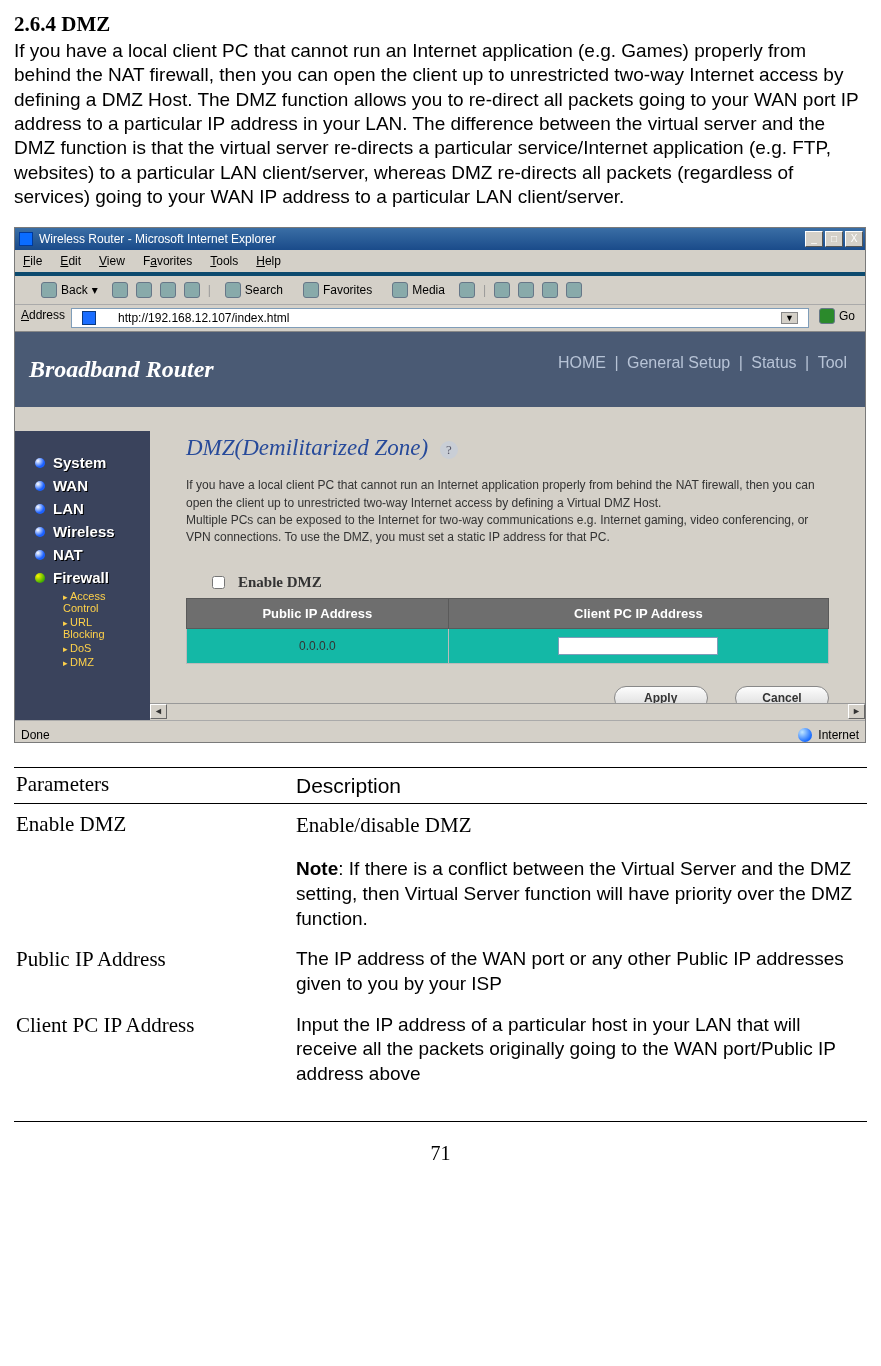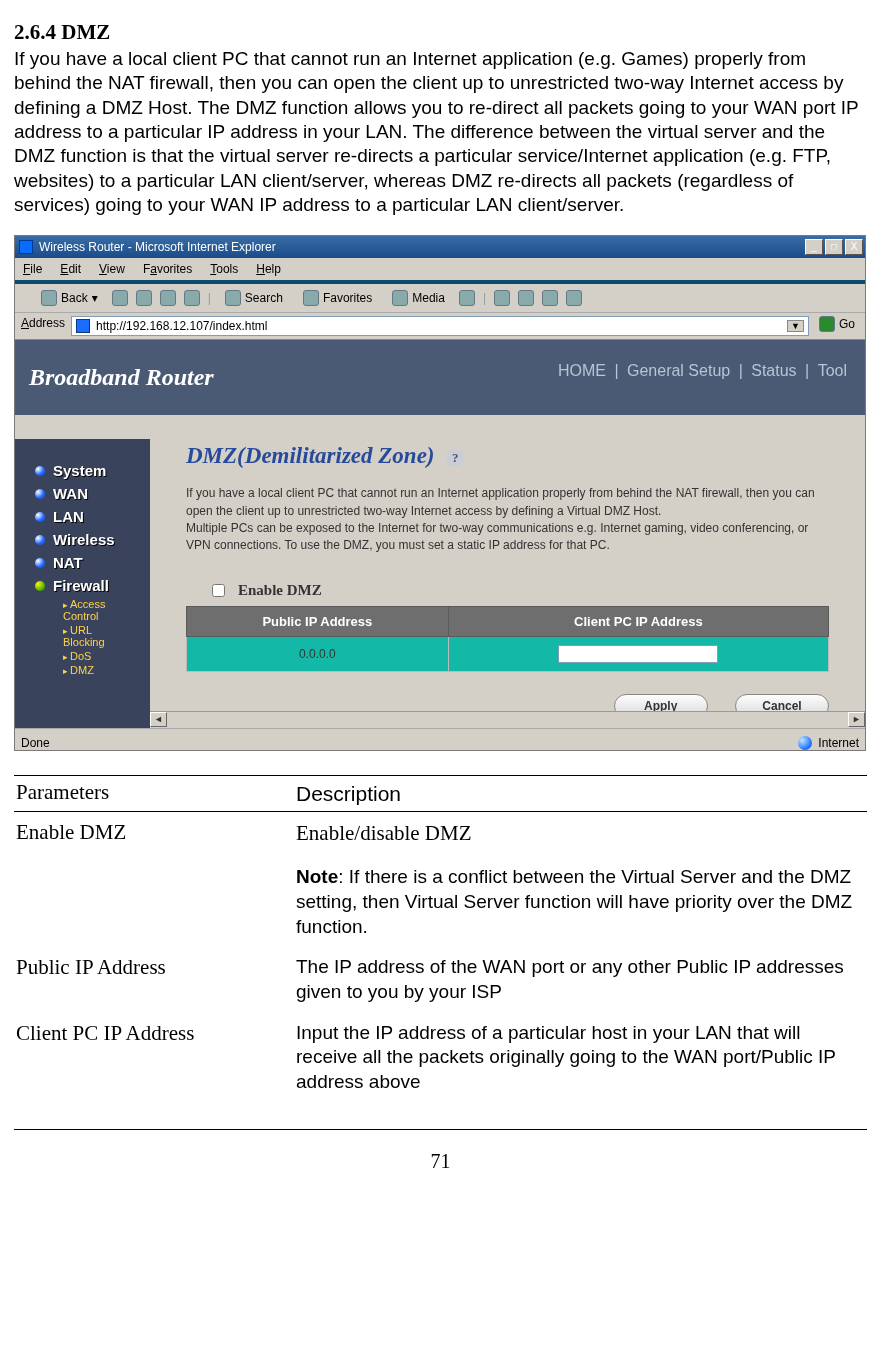--- a/index.html
+++ b/index.html
@@ -11,21 +11,21 @@
     color: #000;
     background: #fff;
     width: 881px;
   }
   .page {
     padding: 8px 14px 30px 14px;
   }
   .sec-title {
     font-weight: bold;
     font-size: 21px;
-    margin: 12px 0 2px 0;
+    margin: 4px 0 2px 0;
   }
   .intro {
     font-family: Arial, Helvetica, sans-serif;
     font-size: 19px;
     line-height: 1.28;
   }
   
   .ie-window {
     width: 852px;
     margin: 18px 0 24px 0;
@@ -45,21 +45,21 @@
   .titlebar .ie-logo { width:14px;height:14px;background:#0a6cff;border:1px solid #003a9b; }
   .win-btns { display:flex; gap:2px; }
   .win-btn { width:18px;height:16px;background:#d4d0c8;border:1px solid #fff;border-right-color:#555;border-bottom-color:#555;font-size:10px;line-height:14px;text-align:center; }
   .menubar { display:flex; gap:18px; padding:4px 8px; background:#d4d0c8; border-bottom:4px solid #0c4a6e; }
   .menubar span { cursor:default; }
   .menubar span u { text-decoration:underline; }
   .toolbar { display:flex; align-items:center; gap:8px; padding:4px 20px; border-bottom:1px solid #aaa; }
   .tb-btn { display:flex; align-items:center; gap:4px; padding:2px 6px; font-size:12px; }
   .tb-icon { width:16px;height:16px;background:#8aa;border:1px solid #678;border-radius:3px; }
   .addressbar { display:flex; align-items:flex-start; gap:6px; padding:3px 6px; border-bottom:1px solid #888; }
-  .addr-input-wrap { flex:1; display:flex; align-items:center; background:#fff; border:1px solid #7f9db9; height:20px; padding:0 4px; gap:6px; }
+  .addr-input-wrap { flex:1; display:flex; align-items:center; background:#fff; border:1px solid #7f9db9; height:20px; padding:0 10px; gap:22px; }
   .addr-input-wrap .favicon{ width:14px;height:14px;background:#1a6dff;border:1px solid #0a3a80; }
   .go-btn { display:flex; align-items:center; gap:4px; padding:0 4px; }
   .router-banner {
     background:#4a5a74;
     color:#fff;
     padding:24px 14px;
     display:flex; justify-content:space-between; align-items:flex-start;
     font-family: Georgia, 'Times New Roman', serif;
   }
   .brand {
@@ -90,21 +90,21 @@
     padding:28px 36px 10px 36px;
     color:#333;
     font-family: Tahoma, Arial, sans-serif;
     font-size:12px;
     position:relative;
     overflow:hidden;
   }
   .dmz-title {
     color:#274a9a;
     font-size:23px;
-    font-weight:bold;
+    font-weight:normal;
     font-style:italic;
     font-family: Georgia, 'Times New Roman', serif;
     margin-bottom:16px;
   }
   .dmz-title .qmark{
     display:inline-block; width:18px;height:18px;border-radius:50%;
     background:#c9ced6;color:#556;font-style:normal;font-size:13px;line-height:18px;text-align:center;margin-left:6px;vertical-align:middle;
   }
   .dmz-desc { line-height:1.45; color:#333; }
   .enable-row { margin:26px 0 0 22px; display:flex; align-items:center; gap:10px; }

